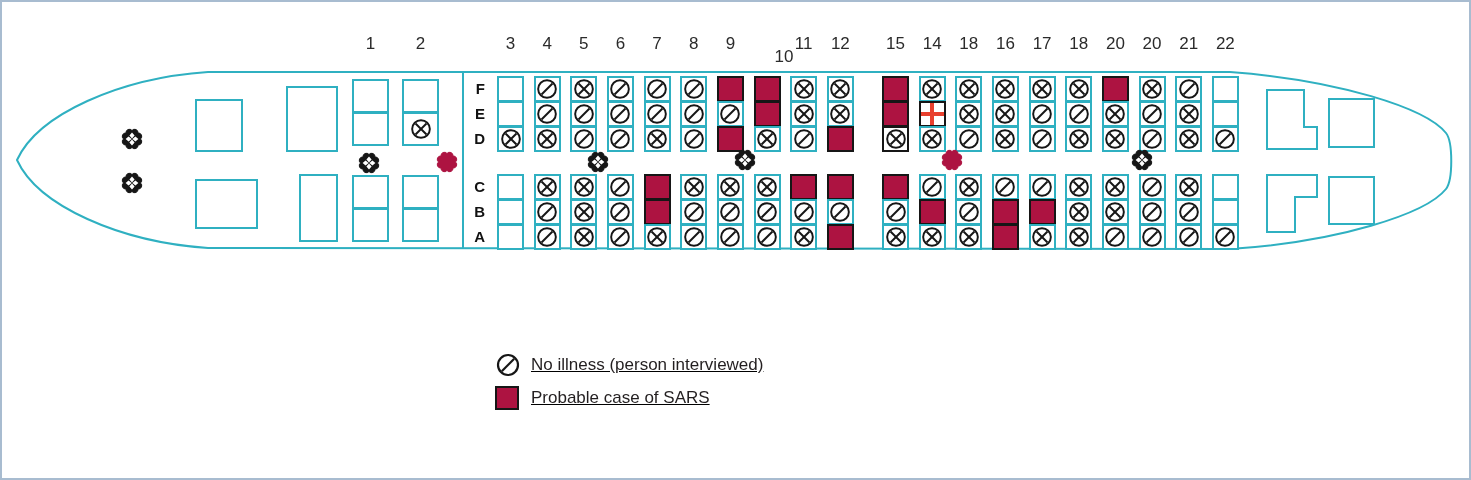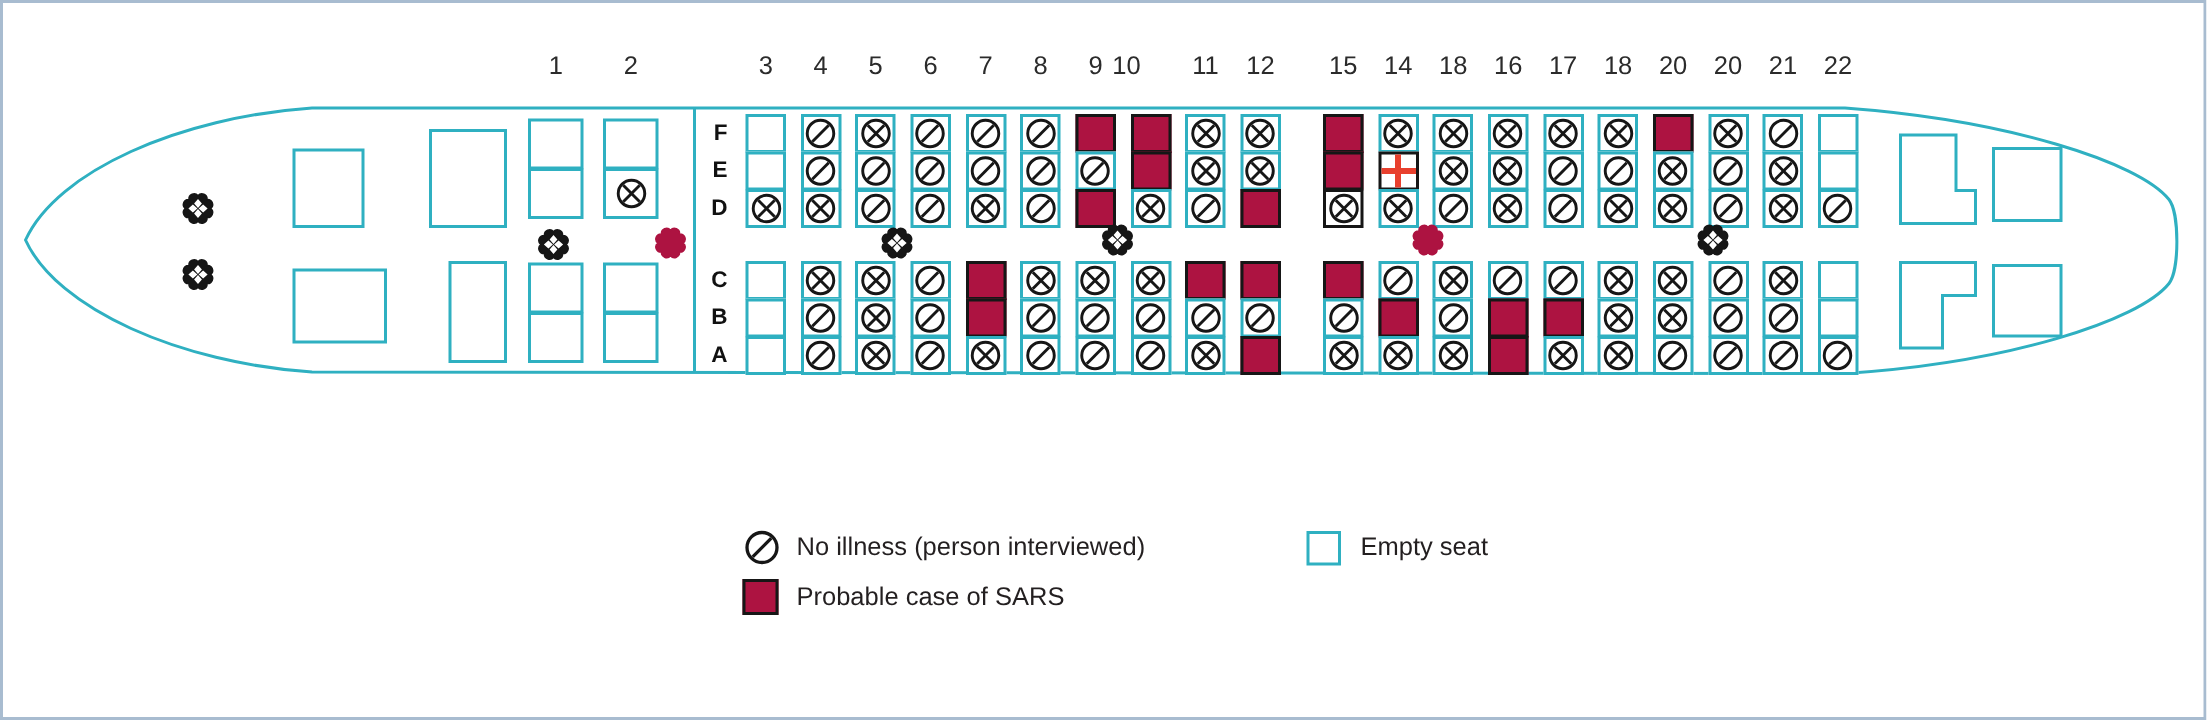--- a/index.html
+++ b/index.html
@@ -67,21 +67,21 @@
   <div id="dynamic">
       <div class="colnum" style="left:353.5px;">1</div>
       <div class="colnum" style="left:403.5px;">2</div>
       <div class="colnum" style="left:493.5px;">3</div>
       <div class="colnum" style="left:530.15px;">4</div>
       <div class="colnum" style="left:566.8px;">5</div>
       <div class="colnum" style="left:603.45px;">6</div>
       <div class="colnum" style="left:640.1px;">7</div>
       <div class="colnum" style="left:676.75px;">8</div>
       <div class="colnum" style="left:713.4px;">9</div>
-      <div class="colnum" style="left:734px;">10</div>
+      <div class="colnum" style="left:767px;margin-top:13px;">10</div>
       <div class="colnum" style="left:786.7px;">11</div>
       <div class="colnum" style="left:823.3499999999999px;">12</div>
       <div class="colnum" style="left:878.5px;">15</div>
       <div class="colnum" style="left:915.15px;">14</div>
       <div class="colnum" style="left:951.8px;">18</div>
       <div class="colnum" style="left:988.45px;">16</div>
       <div class="colnum" style="left:1025.1px;">17</div>
       <div class="colnum" style="left:1061.75px;">18</div>
       <div class="colnum" style="left:1098.4px;">20</div>
       <div class="colnum" style="left:1135.05px;">20</div>
@@ -824,39 +824,33 @@
       </div>
       <div class="crew" style="left:1128px;top:146px;">
       <svg width="24" height="24" viewBox="0 0 24 24">
         <path d="M20.5,12 A3.4,3.4 0 0 1 18.01,18.01 A3.4,3.4 0 0 1 12,20.5 A3.4,3.4 0 0 1 5.99,18.01 A3.4,3.4 0 0 1 3.5,12 A3.4,3.4 0 0 1 5.99,5.99 A3.4,3.4 0 0 1 12,3.5 A3.4,3.4 0 0 1 18.01,5.99 A3.4,3.4 0 0 1 20.5,12 Z" fill="#161616" stroke="#161616" stroke-width="1"></path>
           <path d="M12,5.6 L14.6,8.6 L12,11.6 L9.4,8.6 Z M18.4,12 L15.4,14.6 L12.4,12 L15.4,9.4 Z M12,18.4 L9.4,15.4 L12,12.4 L14.6,15.4 Z M5.6,12 L8.6,9.4 L11.6,12 L8.6,14.6 Z" fill="#fff"></path>
       </svg>
       </div>
     </div>
 
   <div class="legend">
-    <div class="legend-col" style="left:493px;">
+    <div class="legend-col" style="left:493px;text-decoration:underline;">
       <div class="legend-row">
         <span class="legend-icon">
           <svg width="26" height="26" viewBox="0 0 26 26">
             <circle cx="13" cy="13" r="10" fill="#fff" stroke="#161616" stroke-width="2.2"></circle>
             <line x1="6.8" y1="19.2" x2="19.2" y2="6.8" stroke="#161616" stroke-width="2.2"></line>
           </svg>
         </span>
         <span class="legend-label">No illness (person interviewed)</span>
       </div>
       <div class="legend-row">
         <span class="legend-icon">
             <span class="lg-sars"></span>
           </span>
         <span class="legend-label">Probable case of SARS</span>
       </div>
     </div>
     <div class="legend-col" style="left:869px;">
-      <div class="legend-row">
-        <span class="legend-icon">
-            <span class="lg-empty"></span>
-          </span>
-        <span class="legend-label">Empty seat</span>
-      </div>
     </div>
   </div>
 </div>
 
 </body></html>

